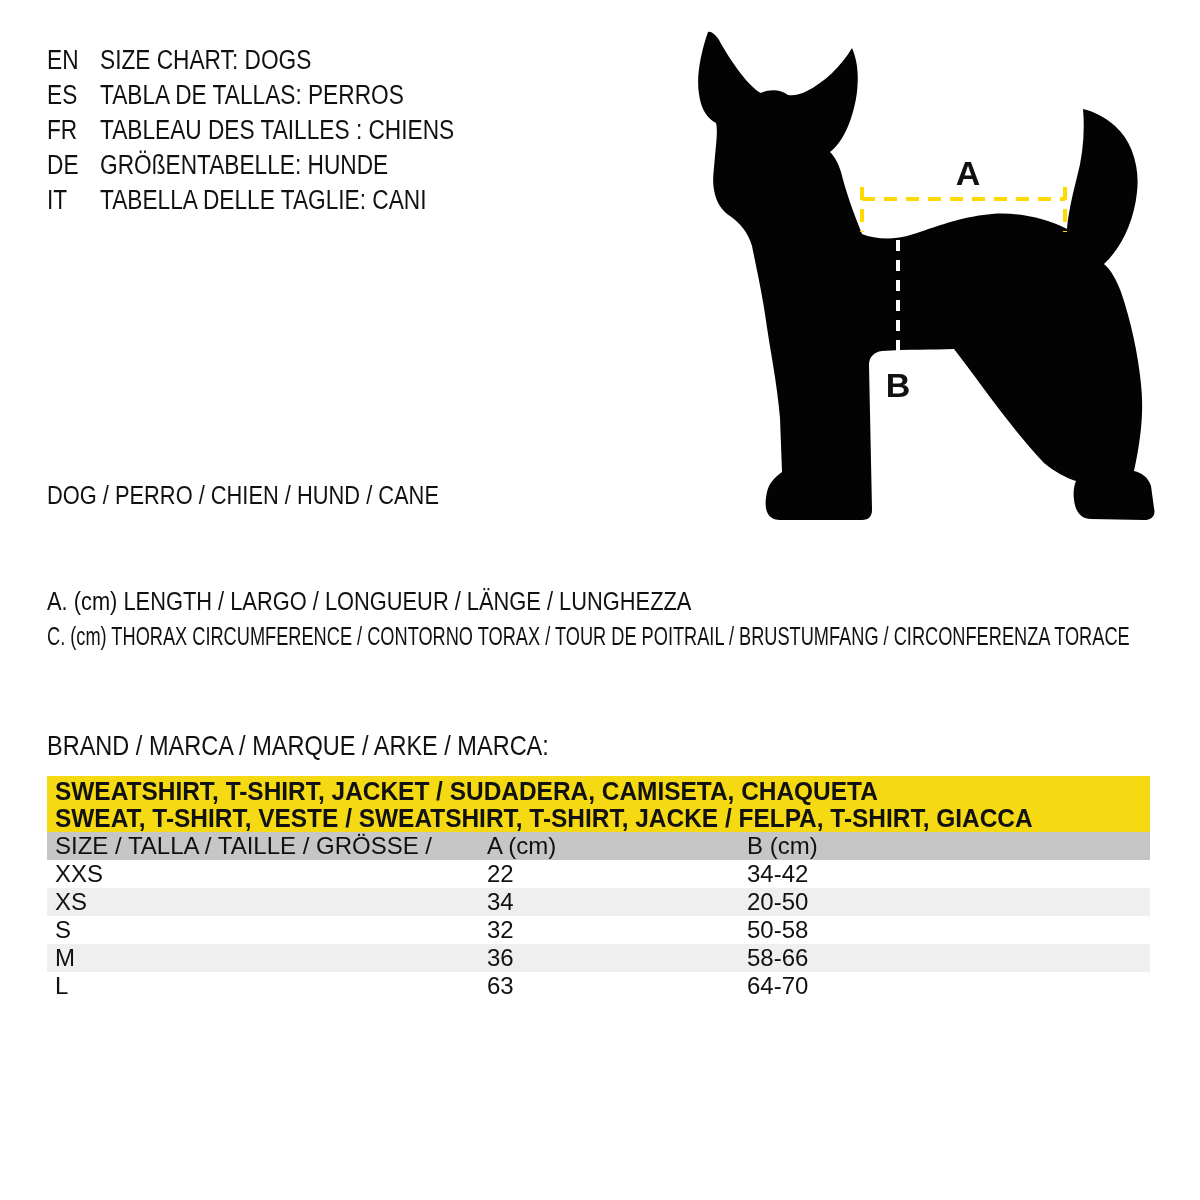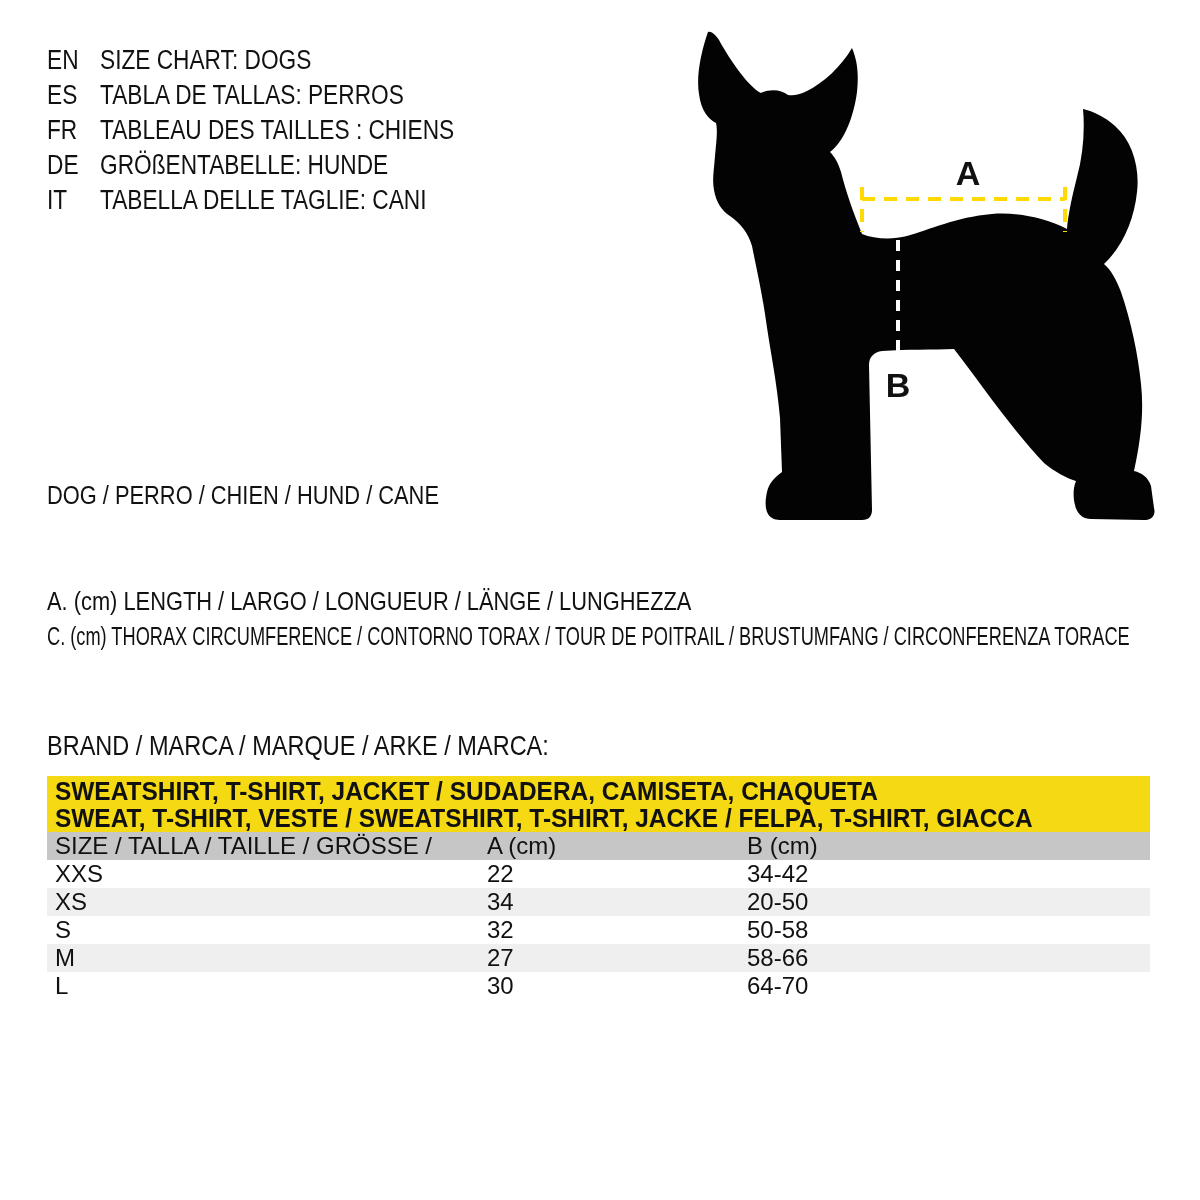--- a/index.html
+++ b/index.html
@@ -159,23 +159,23 @@
       <span class="c2">34</span>
       <span class="c3">20-50</span>
     </div>
     <div class="trow">
       <span class="c1">S</span>
       <span class="c2">32</span>
       <span class="c3">50-58</span>
     </div>
     <div class="trow alt">
       <span class="c1">M</span>
-      <span class="c2">27</span>
+      <span class="c2">36</span>
       <span class="c3">58-66</span>
     </div>
     <div class="trow">
       <span class="c1">L</span>
-      <span class="c2">30</span>
+      <span class="c2">63</span>
       <span class="c3">64-70</span>
     </div>
   </section>
 
 </div>
 
 </body></html>

